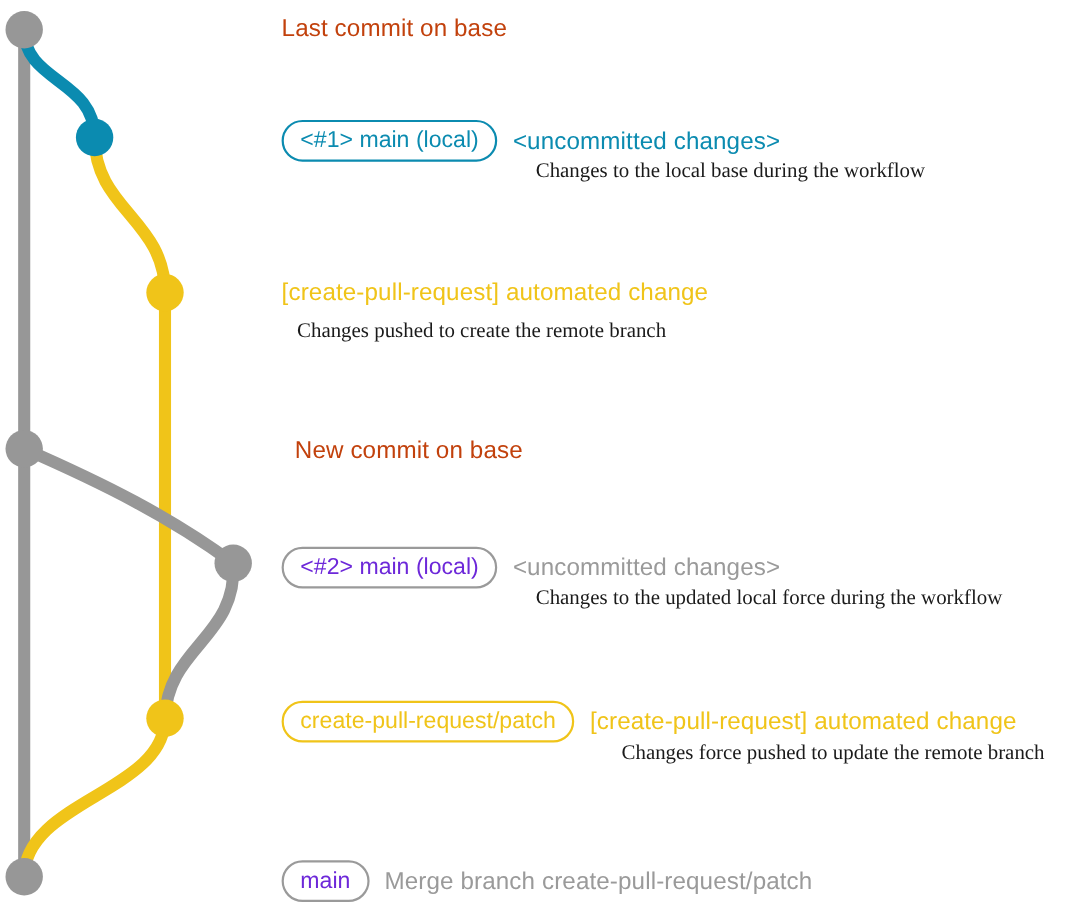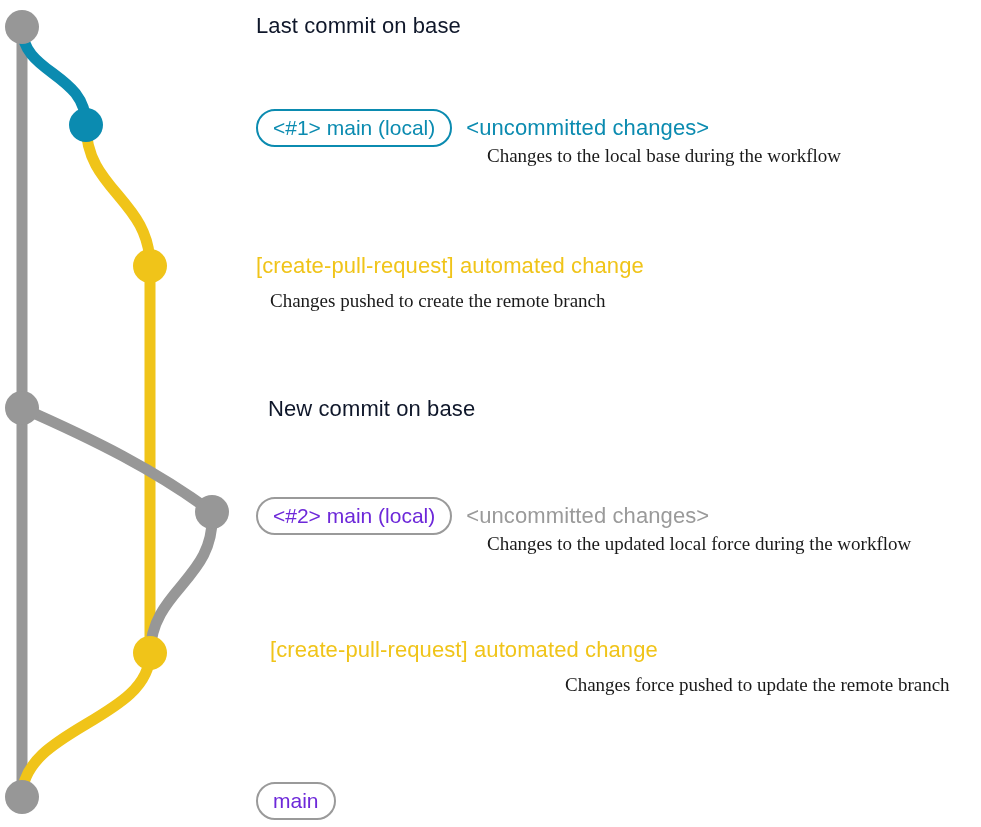--- a/index.html
+++ b/index.html
@@ -29,21 +29,21 @@
     align-items: center;
   }
 
   
   .headline {
     font-size: 22px;
     font-family: "Liberation Sans", sans-serif;
     white-space: nowrap;
     letter-spacing: 0.1px;
   }
-  .headline.gray    { color: #0f172a; }
+  .headline.gray    { color: #c2410c; }
   .headline.yellow  { color: #f0c419; }
 
   
   .badge {
     display: inline-block;
     border-radius: 999px;
     border: 2px solid currentColor;
     padding: 6px 15px 7px 15px;
     font-size: 21px;
     line-height: 1;
@@ -119,19 +119,21 @@
   <span class="headline gray">New commit on base</span>
 </div>
 
 <div class="row" style="left:256px; top:497px;">
   <span class="badge gray">&lt;#2&gt; main (local)</span>
   <span class="badge-subject gray">&lt;uncommitted changes&gt;</span>
 </div>
 <div class="desc" style="left:487px; top:533px;">Changes to the updated local force during the workflow</div>
 
 <div class="row" style="left:256px; top:637px;">
+  <span class="badge yellow">create-pull-request/patch</span>
   <span class="badge-subject yellow">[create-pull-request] automated change</span>
 </div>
 <div class="desc" style="left:565px; top:674px;">Changes force pushed to update the remote branch</div>
 
 <div class="row" style="left:256px; top:782px;">
   <span class="badge gray">main</span>
+  <span class="badge-subject gray">Merge branch create-pull-request/patch</span>
 </div>
 
 </body></html>

